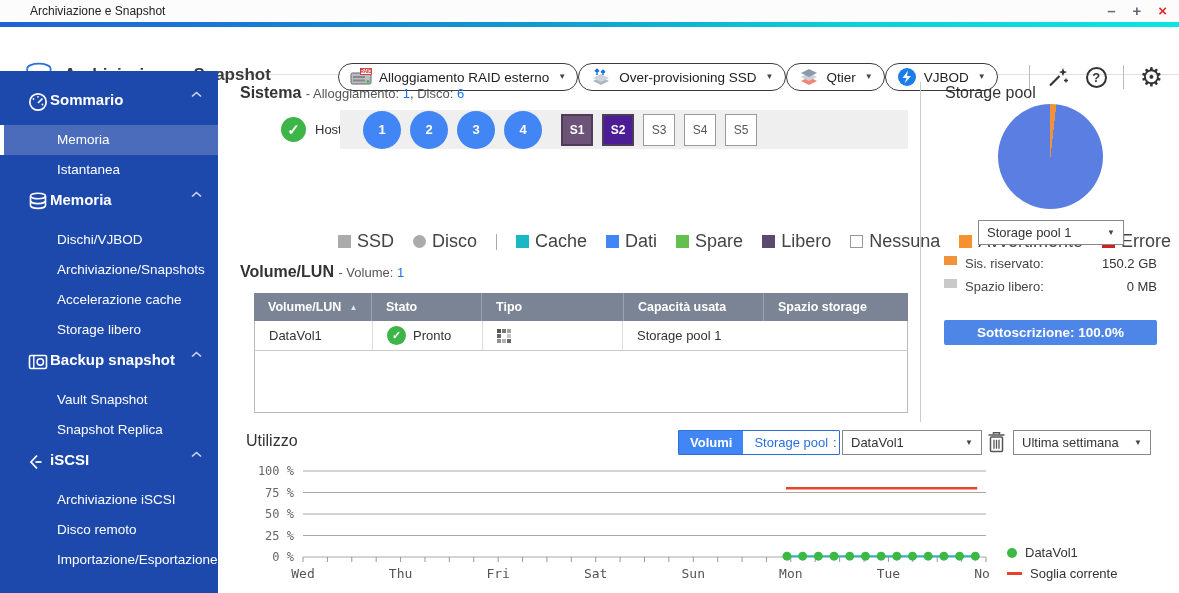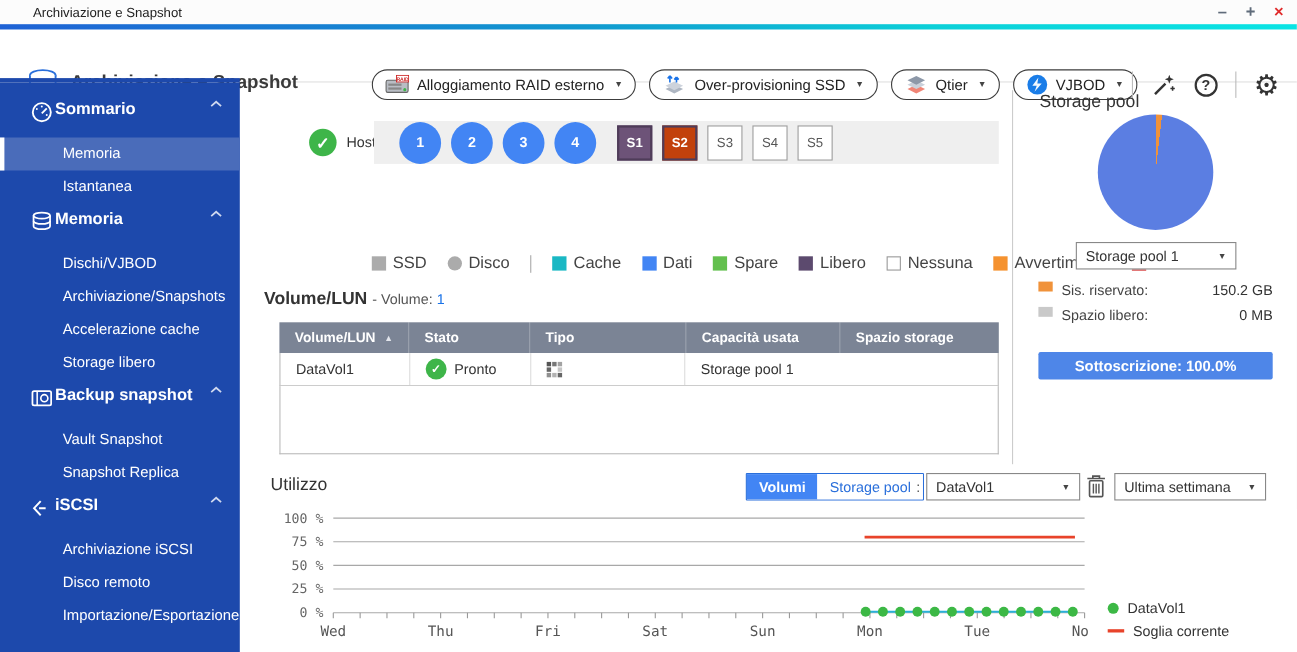--- a/index.html
+++ b/index.html
@@ -13,21 +13,21 @@
   .tb-btn{font-size:15px;font-weight:bold;color:#5f6b7a;line-height:20px;cursor:default}
   .tb-btn.close{color:#e02b2b}
   .grad{position:absolute;left:0;top:22px;width:1179px;height:5px;
         background:linear-gradient(90deg,#1f62d5 0%,#1199cf 45%,#0cd0d8 72%,#0ae4e4 100%)}
 
   
   .appheader{position:absolute;left:0;top:27px;width:1179px;height:48px;background:#fff;border-bottom:1px solid #e0e0e0}
   .app-icon{position:absolute;left:23px;top:33px}
   .app-title{position:absolute;left:64px;top:38px;font-size:17px;font-weight:bold;color:#3a3a3a}
   .hdr-underline{position:absolute;left:0;top:71px;width:218px;height:4px;background:#1d49ac}
-  .pills{position:absolute;left:338px;top:36px;display:flex;gap:12px;align-items:flex-end}
+  .pills{position:absolute;left:338px;top:36px;display:flex;align-items:flex-end}
   .pill{display:flex;align-items:center;gap:7px;height:28px;padding:0 11px;border:1.5px solid #3c3c3c;border-radius:15px;background:#fff;font-size:13.5px;color:#222;cursor:pointer;white-space:nowrap}
   .caret{font-size:8px;color:#444;margin-left:2px;line-height:1}
   .hdr-icons{position:absolute;right:16px;top:35px;display:flex;align-items:center;gap:16px;height:30px}
   .hdr-sep{width:1px;height:24px;background:#bbb}
   .help-circle{width:21px;height:21px;border:2px solid #333;border-radius:50%;display:flex;align-items:center;justify-content:center;font-size:13px;font-weight:bold;color:#333;cursor:pointer}
   .gear-glyph{font-size:26px;color:#333;line-height:1;cursor:pointer}
 
   
   .sidebar{position:absolute;left:0;top:75px;width:218px;height:518px;background:#1d49ac;color:#fff}
   .sb-head{display:flex;align-items:flex-start;height:34px;padding:0 16px 0 26px;font-weight:bold;font-size:15px;cursor:pointer}
@@ -43,21 +43,21 @@
   .sec-sub{font-size:13px;font-weight:normal;color:#555}
   .blue-num{color:#1a73e8}
   .host-check{position:absolute;left:281px;top:117px;width:25px;height:25px;border-radius:50%;background:#3eb549;color:#fff;display:flex;align-items:center;justify-content:center;font-size:15px;font-weight:bold}
   .host-label{position:absolute;left:315px;top:122px;font-size:13px;color:#333}
   .disk-strip{position:absolute;left:340px;top:110px;width:568px;height:39px;background:#efefef;display:flex;align-items:center;gap:9px;padding-left:23px}
   .disk{width:32px;height:32px;display:flex;align-items:center;justify-content:center;font-size:12px;font-weight:bold;color:#fff;cursor:pointer}
   .disk.circle{width:38px;height:38px;border-radius:50%;font-size:13px}
   .disk.sq-purple{border:2px solid #4f3c59}
   .disk.sq-empty{border:1px solid #9a9a9a;color:#555;font-weight:normal}
   .disk.gap{margin-left:10px}
-  .legend-row{position:absolute;left:338px;top:231px;display:flex;align-items:center;gap:19px;font-size:15px;color:#444}
+  .legend-row{position:absolute;left:338px;top:231px;display:flex;align-items:center;gap:19px;font-size:18px;color:#444}
   .lg-item{display:flex;align-items:center;gap:6px}
   .lg-sw{width:13px;height:13px;display:inline-block}
   .lg-sw.round{border-radius:50%}
   .lg-sw.bordered{border:1px solid #999}
   .lg-divider{width:1px;height:16px;background:#aaa}
 
   
   .vtable{position:absolute;left:254px;top:293px;width:654px;font-size:13px}
   .thead{display:flex;background:#7b8495;color:#fff;height:28px;align-items:center;font-size:12.5px;font-weight:bold}
   .th{padding-left:14px;display:flex;align-items:center;gap:8px;height:100%;cursor:pointer}
@@ -255,31 +255,39 @@
       <span class="sb-label">iSCSI</span>
       <svg width="11" height="7" viewBox="0 0 11 7">
           <polyline points="1,5.5 5.5,1.5 10,5.5" fill="none" stroke="#cfd8ef" stroke-width="1.6"></polyline>
         </svg>
     </div>
     <div class="sb-item">Archiviazione iSCSI</div>
     <div class="sb-item">Disco remoto</div>
     <div class="sb-item">Importazione/Esportazione</div>
   </div>
 
+  <div class="sec-title" style="left:240px;top:84px">
+    <span>Sistema</span>
+    <span class="sec-sub"> <span>- Alloggiamento:</span>
+      <span class="blue-num">1</span><span>,</span>
+      <span>Disco:</span>
+      <span class="blue-num">6</span>
+    </span>
+  </div>
   <div class="host-check">
       <span>✓</span>
     </div>
   <div class="host-label">Host NAS</div>
   <div class="disk-strip">
     <div class="disk circle" style="background: rgb(66, 133, 244);">1</div>
     <div class="disk circle" style="background: rgb(66, 133, 244);">2</div>
     <div class="disk circle" style="background: rgb(66, 133, 244);">3</div>
     <div class="disk circle" style="background: rgb(66, 133, 244);">4</div>
     <div class="disk sq-purple gap" style="background: rgb(109, 83, 120);">S1</div>
-    <div class="disk sq-purple" style="background: #c2410c;">S2</div>
+    <div class="disk sq-purple" style="background: #4c1d95;">S2</div>
     <div class="disk sq-empty" style="background: rgb(255, 255, 255);">S3</div>
     <div class="disk sq-empty" style="background: rgb(255, 255, 255);">S4</div>
     <div class="disk sq-empty" style="background: rgb(255, 255, 255);">S5</div>
   </div>
 
   <div class="legend-row">
     <span class="lg-item">
         <i class="lg-sw" style="background: rgb(171, 171, 171);"></i>
         <span>SSD</span>
       </span>

